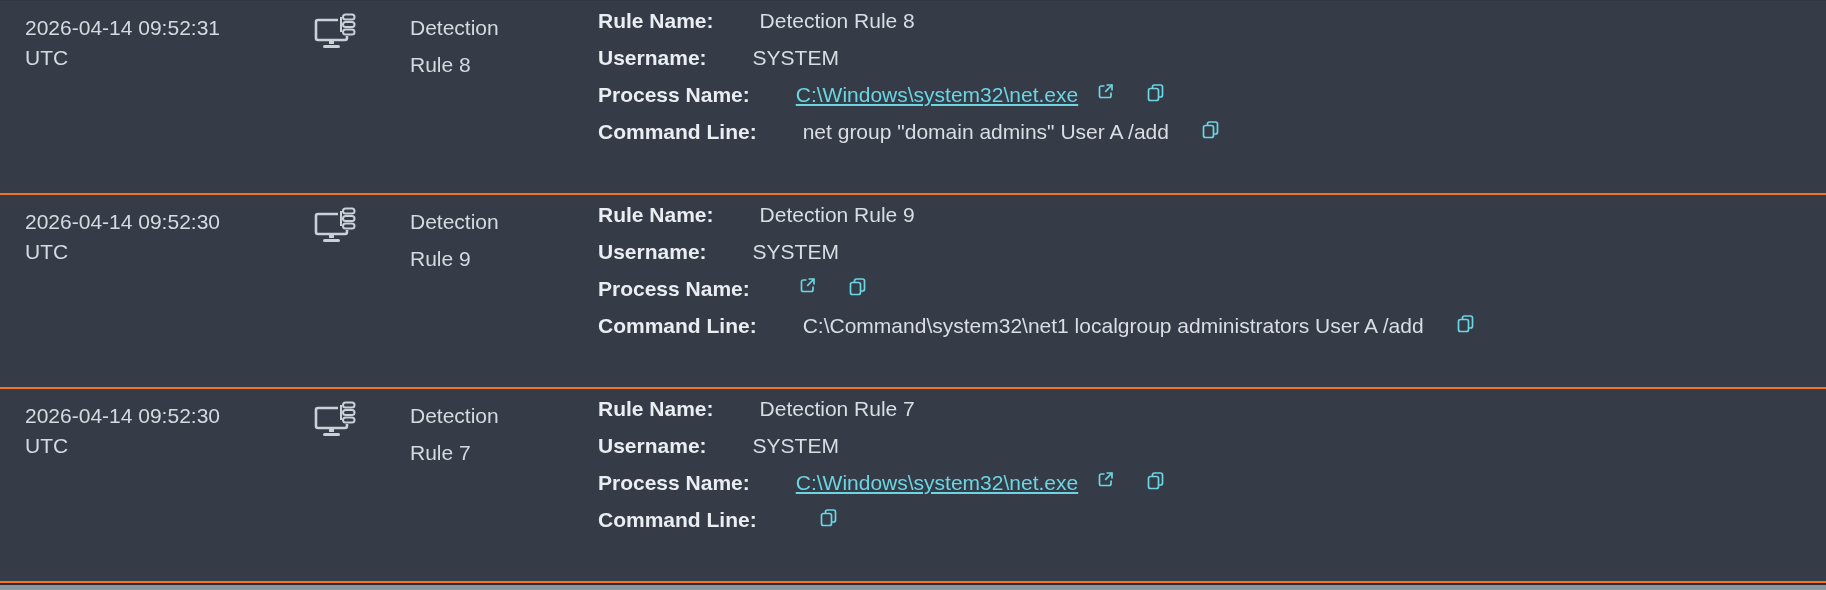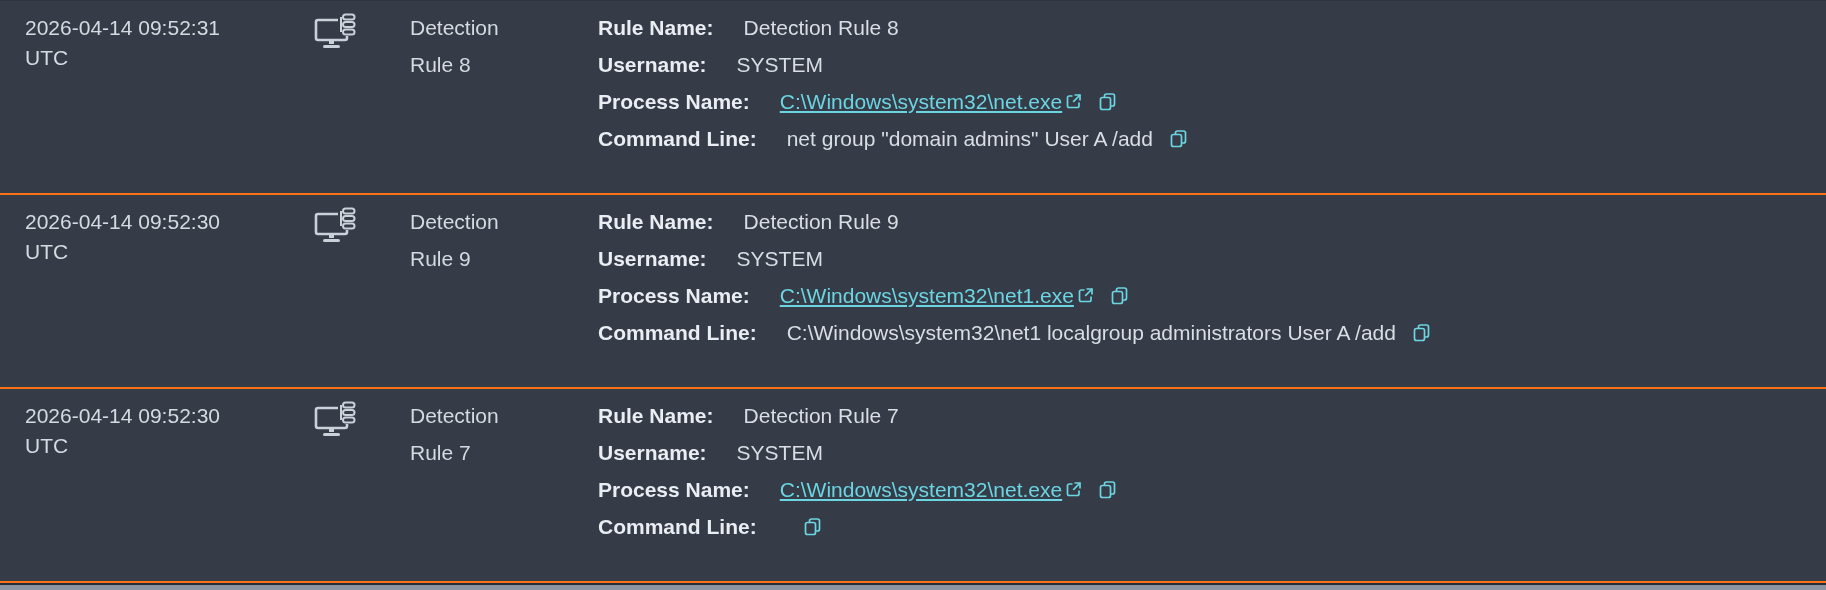--- a/index.html
+++ b/index.html
@@ -45,23 +45,24 @@
     padding-right: 60px;
     font-size: 21px;
     line-height: 37px;
     color: #D6DAE0;
     padding-top: 0px;
   }
   .col-details { flex: 1 1 auto; min-width: 0; }
 
   .field {
     display: flex;
-    align-items: center;
+    align-items: flex-start;
     height: 37px;
     white-space: nowrap;
+    gap: 16px;
   }
   .field-label {
     font-size: 21px;
     font-weight: 700;
     color: #EAEDF2;
     margin-right: 30px;
   }
   .field-value {
     font-size: 21px;
     color: #DADDE3;
@@ -178,35 +179,34 @@
       <div class="field">
         <span class="field-label">Rule Name:</span>
         <span class="field-value">Detection Rule 9</span>
       </div>
       <div class="field">
         <span class="field-label">Username:</span>
         <span class="field-value">SYSTEM</span>
       </div>
       <div class="field">
         <span class="field-label">Process Name:</span>
-        <a class="process-link">C:\Windows\system32\net1.exe</a>
         <span class="icon-btn ext-icon">
           <svg width="17" height="17" viewBox="0 0 17 17">
               <use href="#icon-ext"></use>
             </svg>
         </span>
         <span class="icon-btn copy-icon">
           <svg width="19" height="19" viewBox="0 0 19 19">
               <use href="#icon-copy"></use>
             </svg>
         </span>
       </div>
       <div class="field">
         <span class="field-label">Command Line:</span>
-        <span class="field-value">C:\Windows\system32\net1 localgroup administrators User A /add</span>
+        <span class="field-value">C:\Command\system32\net1 localgroup administrators User A /add</span>
         <span class="icon-btn copy-icon">
           <svg width="19" height="19" viewBox="0 0 19 19">
               <use href="#icon-copy"></use>
             </svg>
         </span>
       </div>
     </div>
   </div>
 
   <div class="event-row">

